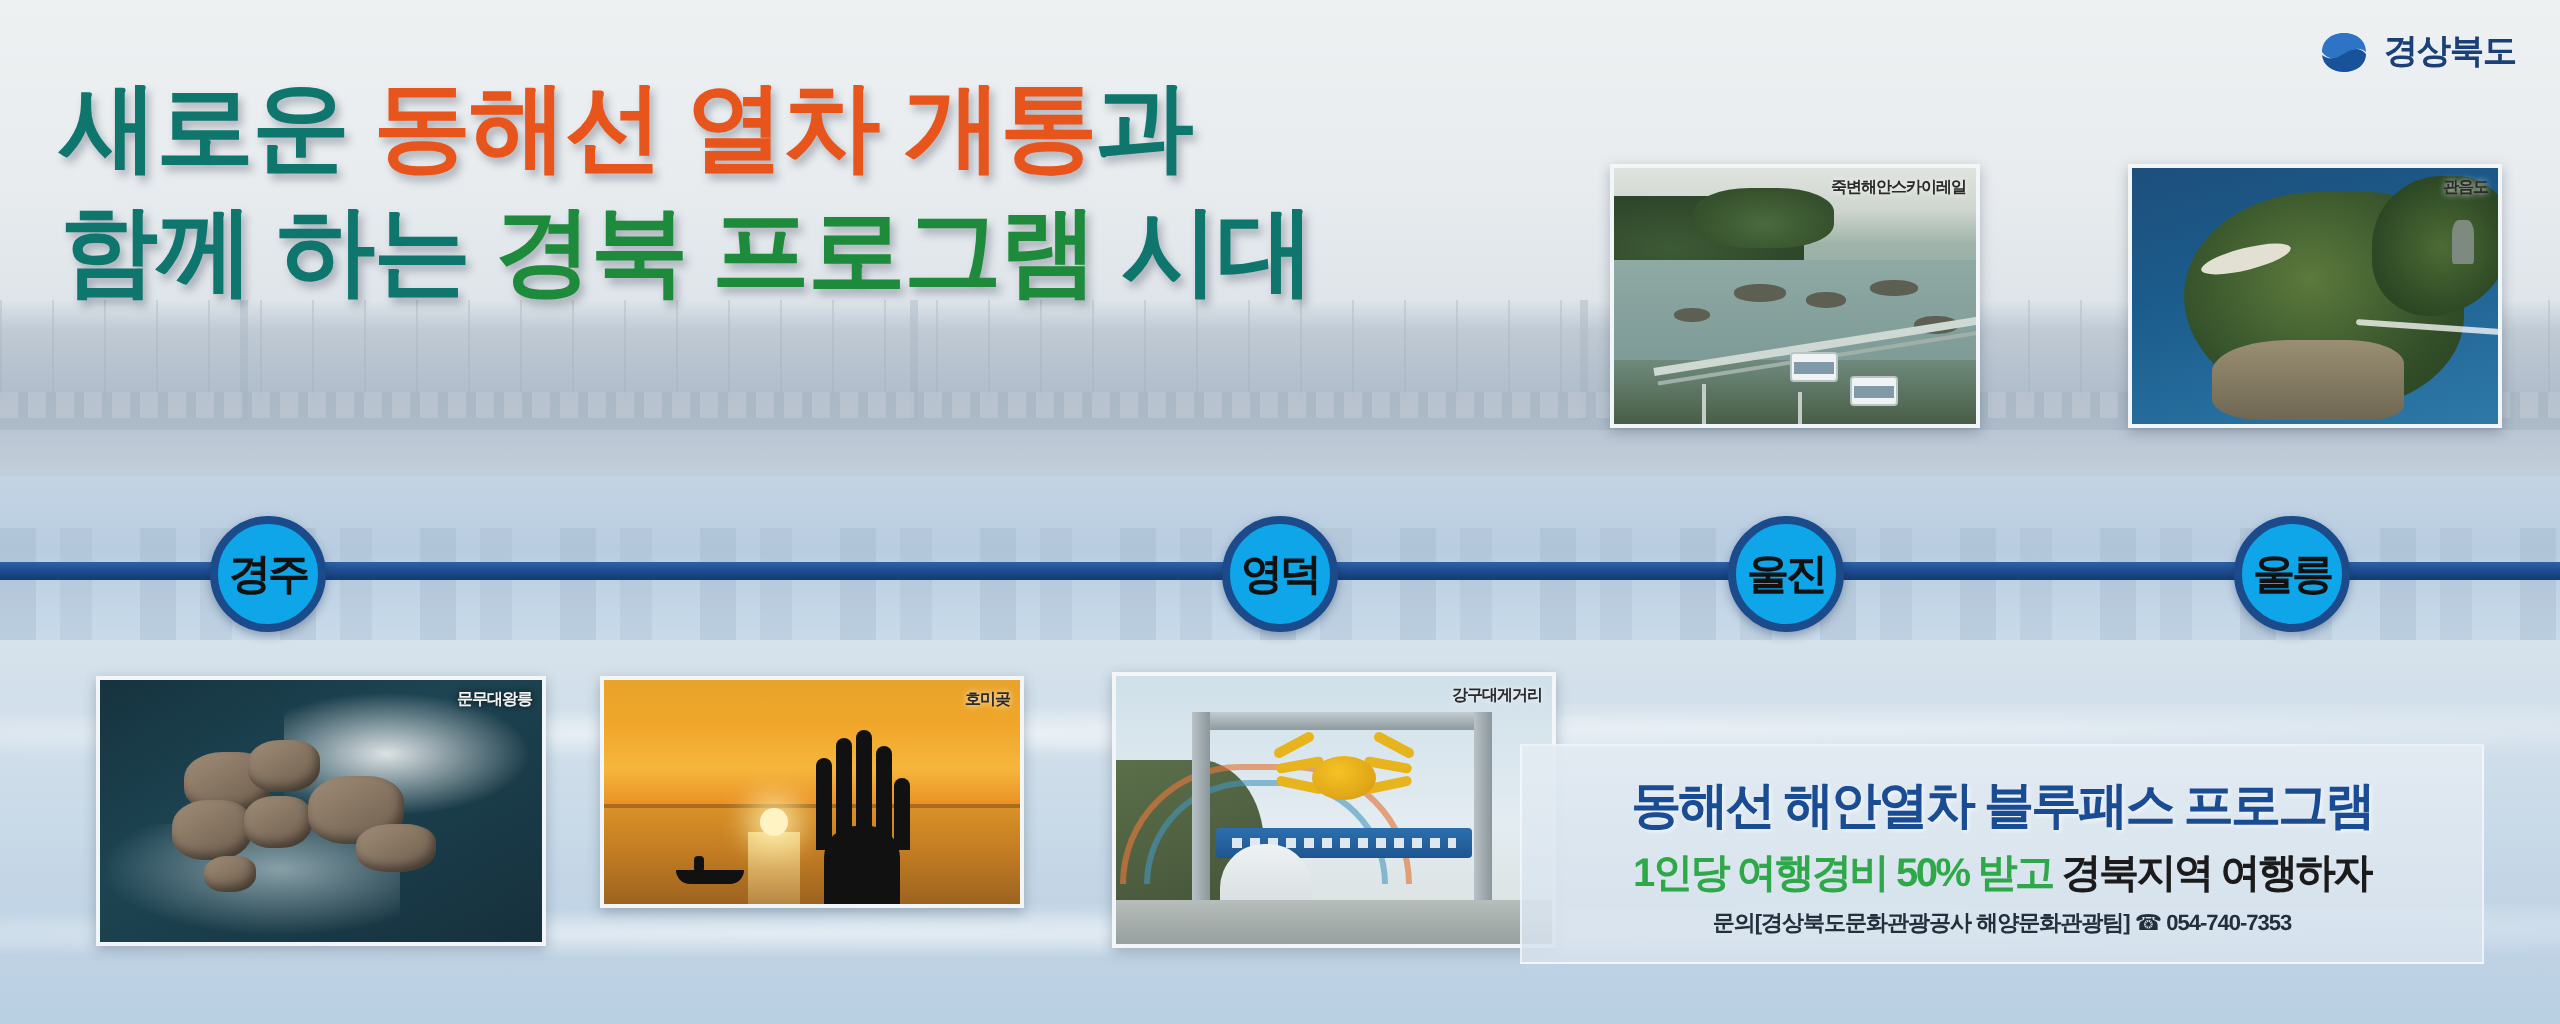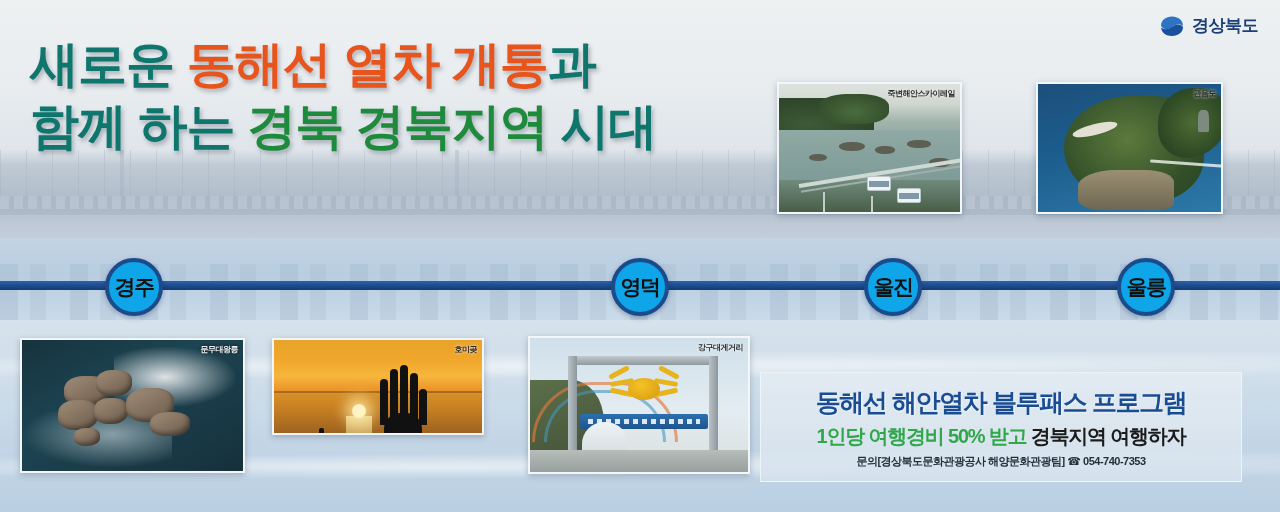--- a/index.html
+++ b/index.html
@@ -63,21 +63,21 @@
   .hl-orange{ color:#E8551C; }
   .hl-green { color:#1E8A3C; }
 
   
   .logo { position:absolute; right:22px; top:14px; display:flex; align-items:center; gap:7px; z-index:7; }
   .logo-mark { width:26px; height:22px; flex:0 0 auto; }
   .logo-text { font-size:17px; font-weight:bold; color:#1B3F77; letter-spacing:-.5px; }
 
   
   .photo { position:absolute; overflow:hidden; z-index:5;
-           border:2px solid #f3f6f8; box-shadow:0 2px 6px rgba(40,60,80,.3); }
+           border:2px solid #f3f6f8; box-shadow:0 2px 6px rgba(40,60,80,.3);margin-left:28px; }
   .photo .cap {
     position:absolute; right:5px; top:4px; font-size:8px; font-weight:bold;
     color:#2a2a2a; letter-spacing:-.5px; text-shadow:0 0 3px rgba(255,255,255,.9);
     z-index:3; white-space:nowrap;
   }
   .photo .cap.light { color:#f2f2f2; text-shadow:0 0 3px rgba(0,0,0,.8); }
 
   
   #photo-skyrail { left:777px; top:82px; width:185px; height:132px; }
   .pr-sky { position:absolute; inset:0; background:linear-gradient(180deg,#dfe3df 0%,#cfd6cf 16%,#9fb3aa 30%,#8fa8a2 55%,#7d968f 100%); }
@@ -118,21 +118,21 @@
   #photo-munmu { left:20px; top:338px; width:225px; height:135px; }
   .mm-sea { position:absolute; inset:0; background:linear-gradient(150deg,#16333f 0%,#1d4452 40%,#16303c 100%); }
   .mm-foam{ position:absolute; left:92px; top:4px; width:128px; height:66px;
             background:radial-gradient(ellipse at 40% 50%,rgba(255,255,255,.85),rgba(255,255,255,0) 66%); }
   .mm-foam2{position:absolute; left:0; top:72px; width:150px; height:56px;
             background:radial-gradient(ellipse at 60% 40%,rgba(225,238,242,.55),rgba(255,255,255,0) 70%); }
   .mm-rock{ position:absolute; background:linear-gradient(150deg,#a08d78,#6c5b4b);
             border-radius:44% 38% 46% 40%; box-shadow:inset -2px -3px 5px rgba(0,0,0,.4); }
 
   
-  #photo-homigot { left:272px; top:338px; width:212px; height:97px;text-align:right; }
+  #photo-homigot { left:272px; top:338px; width:212px; height:116px;text-align:right; }
   .hg-sky { position:absolute; left:0; top:0; width:100%; height:56%;
             background:linear-gradient(180deg,#e8a32b 0%,#f0a62a 35%,#f6b63c 70%,#e98f25 100%); }
   .hg-sea { position:absolute; left:0; top:56%; width:100%; height:44%;
             background:linear-gradient(180deg,#d99128 0%,#c47d22 45%,#9c6320 100%); }
   .hg-sun { position:absolute; left:78px; top:64px; width:14px; height:14px;
             background:#fff3c4; border-radius:50%; box-shadow:0 0 14px 7px rgba(255,240,170,.75); }
   .hg-sunpath{position:absolute; left:72px; top:76px; width:26px; height:56px;
             background:linear-gradient(180deg,rgba(255,238,170,.7),rgba(255,238,170,0)); }
   .hg-hand{ position:absolute; left:104px; top:22px; width:50px; height:113px; }
   .hg-palm{ position:absolute; left:6px; bottom:0; width:38px; height:62px;
@@ -218,21 +218,21 @@
       <path d="M48 24 C48 35 38 42 26 42 C14 42 5 35 4 25 C12 31 19 28 27 23 C35 18 42 17 48 24 Z" fill="#17529B"></path>
     </svg>
     <div class="logo-text">경상북도</div>
   </div>
 
   <div class="headline">
     <div class="hl-line">
       <span class="hl-blue">새로운 </span><span class="hl-orange">동해선 열차 개통</span><span class="hl-blue">과</span>
     </div>
     <div class="hl-line">
-      <span class="hl-blue">함께 하는 </span><span class="hl-green">경북 경북지역</span><span class="hl-blue"> 시대</span>
+      <span class="hl-blue">함께 하는 </span><span class="hl-green">경북 프로그램</span><span class="hl-blue"> 시대</span>
     </div>
   </div>
 
   <div class="photo" id="photo-skyrail">
     <div class="pr-sky"></div>
     <div class="pr-trees"></div>
     <div class="pr-trees2"></div>
     <div class="pr-bay"></div>
     <div class="pr-rock" style="left:60px;top:58px;width:26px;height:9px;"></div>
     <div class="pr-rock" style="left:96px;top:62px;width:20px;height:8px;"></div>

